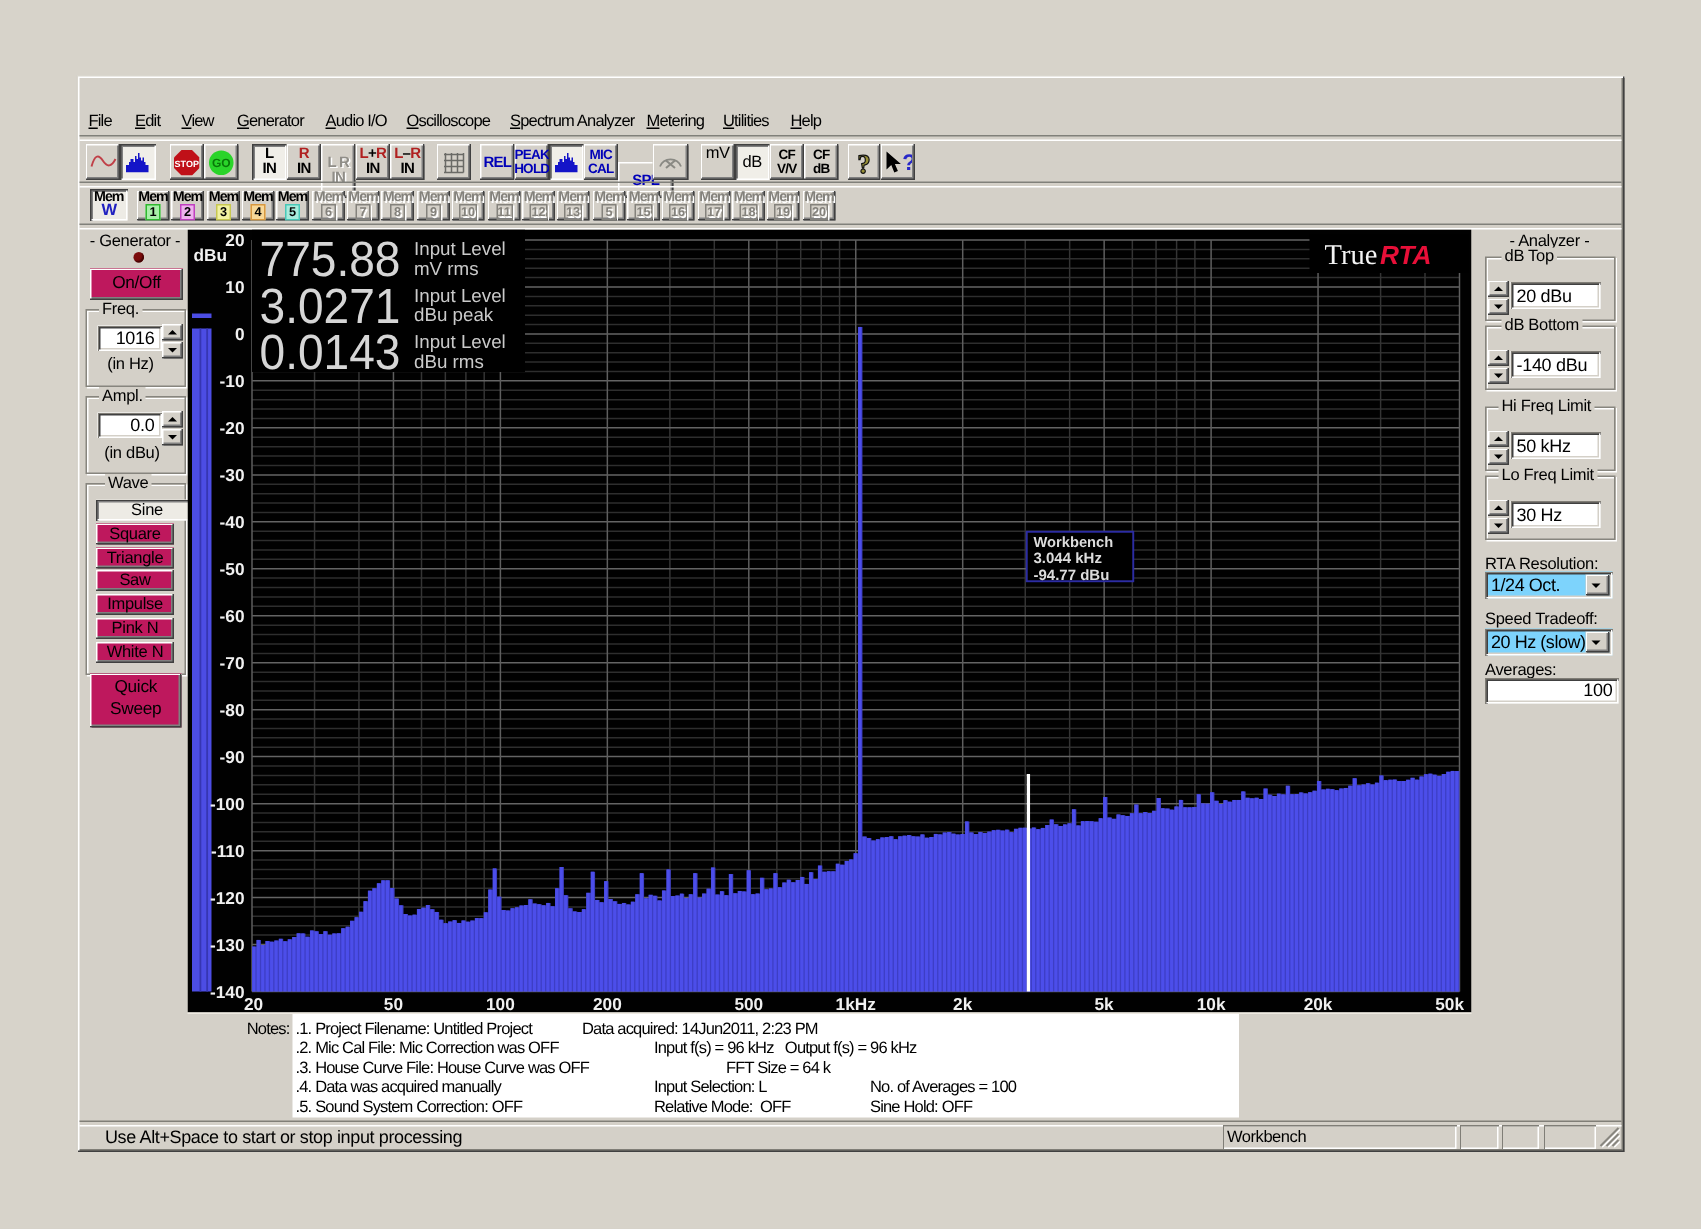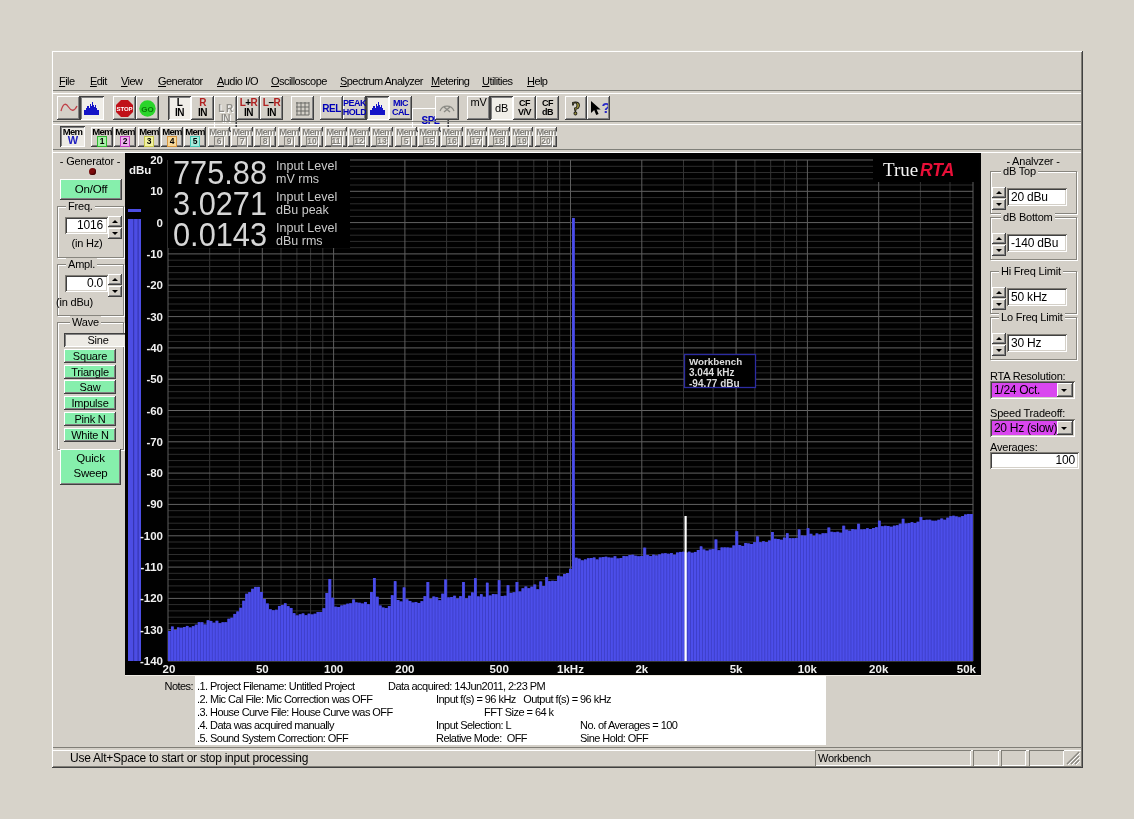--- a/index.html
+++ b/index.html
@@ -18,31 +18,31 @@
 .tb.on{box-shadow:inset 1px 1px 0 #404040,inset -1px -1px 0 #fff,inset 2px 2px 0 #808080;background:#f0eee8}
 .tbt{font-size:9px;font-weight:bold;color:#0000b8;text-align:center;line-height:9px;letter-spacing:-0.5px}
 .mem{position:absolute;top:77px;width:22px;height:20px;background:#d4d0c8;overflow:hidden;
  box-shadow:inset -1px -1px 0 #404040,inset 1px 1px 0 #fff,inset -2px -2px 0 #808080;
  font-size:9.5px;font-weight:bold;text-align:center;line-height:8px;letter-spacing:-0.7px}
 .mem .nb{display:inline-block;min-width:8px;height:9px;font-size:8.5px;line-height:9px;border:1px solid;letter-spacing:0}
 .mem.off{color:#84827c;text-shadow:1px 1px 0 #fff}
 .mem.off .nb{border-color:#84827c;box-shadow:1px 1px 0 #fff;color:#84827c}
 .grp{position:absolute;border:1px solid #87857e;box-shadow:inset 1px 1px 0 #fff,1px 1px 0 #fff}
 .grp .gl{position:absolute;top:-7px;background:#d4d0c8;font-size:11px;letter-spacing:-0.2px;padding:0 2px;white-space:nowrap}
-.pbtn{position:absolute;background:#86efac;box-shadow:inset -1px -1px 0 #404040,inset 1px 1px 0 #fff,inset -2px -2px 0 #808080;
+.pbtn{position:absolute;background:#be185d;box-shadow:inset -1px -1px 0 #404040,inset 1px 1px 0 #fff,inset -2px -2px 0 #808080;
  font-size:11.5px;letter-spacing:-0.2px;text-align:center;color:#000}
 .pbtn.on{box-shadow:inset 1px 1px 0 #404040,inset -1px -1px 0 #fff,inset 2px 2px 0 #808080;background:#edebe5}
 .fld{position:absolute;background:#fff;box-shadow:inset 1px 1px 0 #807d76,inset -1px -1px 0 #fff,inset 2px 2px 0 #404040,inset -2px -2px 0 #d4d0c8;
  font-size:12px;letter-spacing:-0.2px}
 .lbl{position:absolute;font-size:11px;letter-spacing:-0.2px;color:#000;white-space:pre}
 .spin{position:absolute;width:14px;height:11px;background:#d4d0c8;box-shadow:inset -1px -1px 0 #404040,inset 1px 1px 0 #fff,inset -2px -2px 0 #808080}
 .spin i{position:absolute;left:4px;width:0;height:0;border-left:3px solid transparent;border-right:3px solid transparent}
 .spin.up i{top:4px;border-bottom:3px solid #000}
 .spin.dn i{top:4px;border-top:3px solid #000}
-.combo{position:absolute;background:#d946ef;box-shadow:inset 1px 1px 0 #807d76,inset -1px -1px 0 #fff,inset 2px 2px 0 #404040,inset -2px -2px 0 #d4d0c8}
+.combo{position:absolute;background:#7dd3fc;box-shadow:inset 1px 1px 0 #807d76,inset -1px -1px 0 #fff,inset 2px 2px 0 #404040,inset -2px -2px 0 #d4d0c8}
 .combo .cb{position:absolute;right:2px;top:2px;bottom:2px;width:16px;background:#d4d0c8;
  box-shadow:inset -1px -1px 0 #404040,inset 1px 1px 0 #fff,inset -2px -2px 0 #808080}
 .combo .cb i{position:absolute;left:4px;top:6px;border-left:3.5px solid transparent;border-right:3.5px solid transparent;border-top:3.5px solid #000}
 .combo .tx{position:absolute;left:4px;top:2px;font-size:12px;letter-spacing:-0.3px}
 .note{position:absolute;font-size:11px;letter-spacing:-0.55px;white-space:pre;color:#000}
 </style></head>
 <body>
 <div class="abs" id="win">
  <div class="abs menu" style="left:0;width:1032px">
   <span style="left:8px"><u>F</u>ile</span>
@@ -231,21 +231,21 @@
 <div class="grp" style="left:57px;top:264px;width:65px;height:50px">
     <span class="gl" style="left:8px">Ampl.</span>
   </div>
 <div class="fld" style="left:65px;top:275px;width:38px;height:17px;line-height:17px;text-align:right;padding-right:5px">0.0</div>
 <div class="spin up" style="left:108px;top:274px">
     <i></i>
   </div>
 <div class="spin dn" style="left:108px;top:286px">
     <i></i>
   </div>
-<div class="abs lbl" style="left:56px;top:296px;width:64px;text-align:left">(in dBu)</div>
+<div class="abs lbl" style="left:56px;top:296px;width:64px;text-align:center">(in dBu)</div>
 <div class="grp" style="left:57px;top:322px;width:65px;height:126px">
     <span class="gl" style="left:12px">Wave</span>
   </div>
 <div class="pbtn on" style="left:64px;top:333px;width:68px;height:14px;line-height:14px;font-size:11px">Sine</div>
 <div class="pbtn" style="left:64px;top:349px;width:52px;height:14px;line-height:14px;font-size:11px">Square</div>
 <div class="pbtn" style="left:64px;top:365px;width:52px;height:14px;line-height:14px;font-size:11px">Triangle</div>
 <div class="pbtn" style="left:64px;top:380px;width:52px;height:14px;line-height:14px;font-size:11px">Saw</div>
 <div class="pbtn" style="left:64px;top:396px;width:52px;height:14px;line-height:14px;font-size:11px">Impulse</div>
 <div class="pbtn" style="left:64px;top:412px;width:52px;height:14px;line-height:14px;font-size:11px">Pink N</div>
 <div class="pbtn" style="left:64px;top:428px;width:52px;height:14px;line-height:14px;font-size:11px">White N</div>

